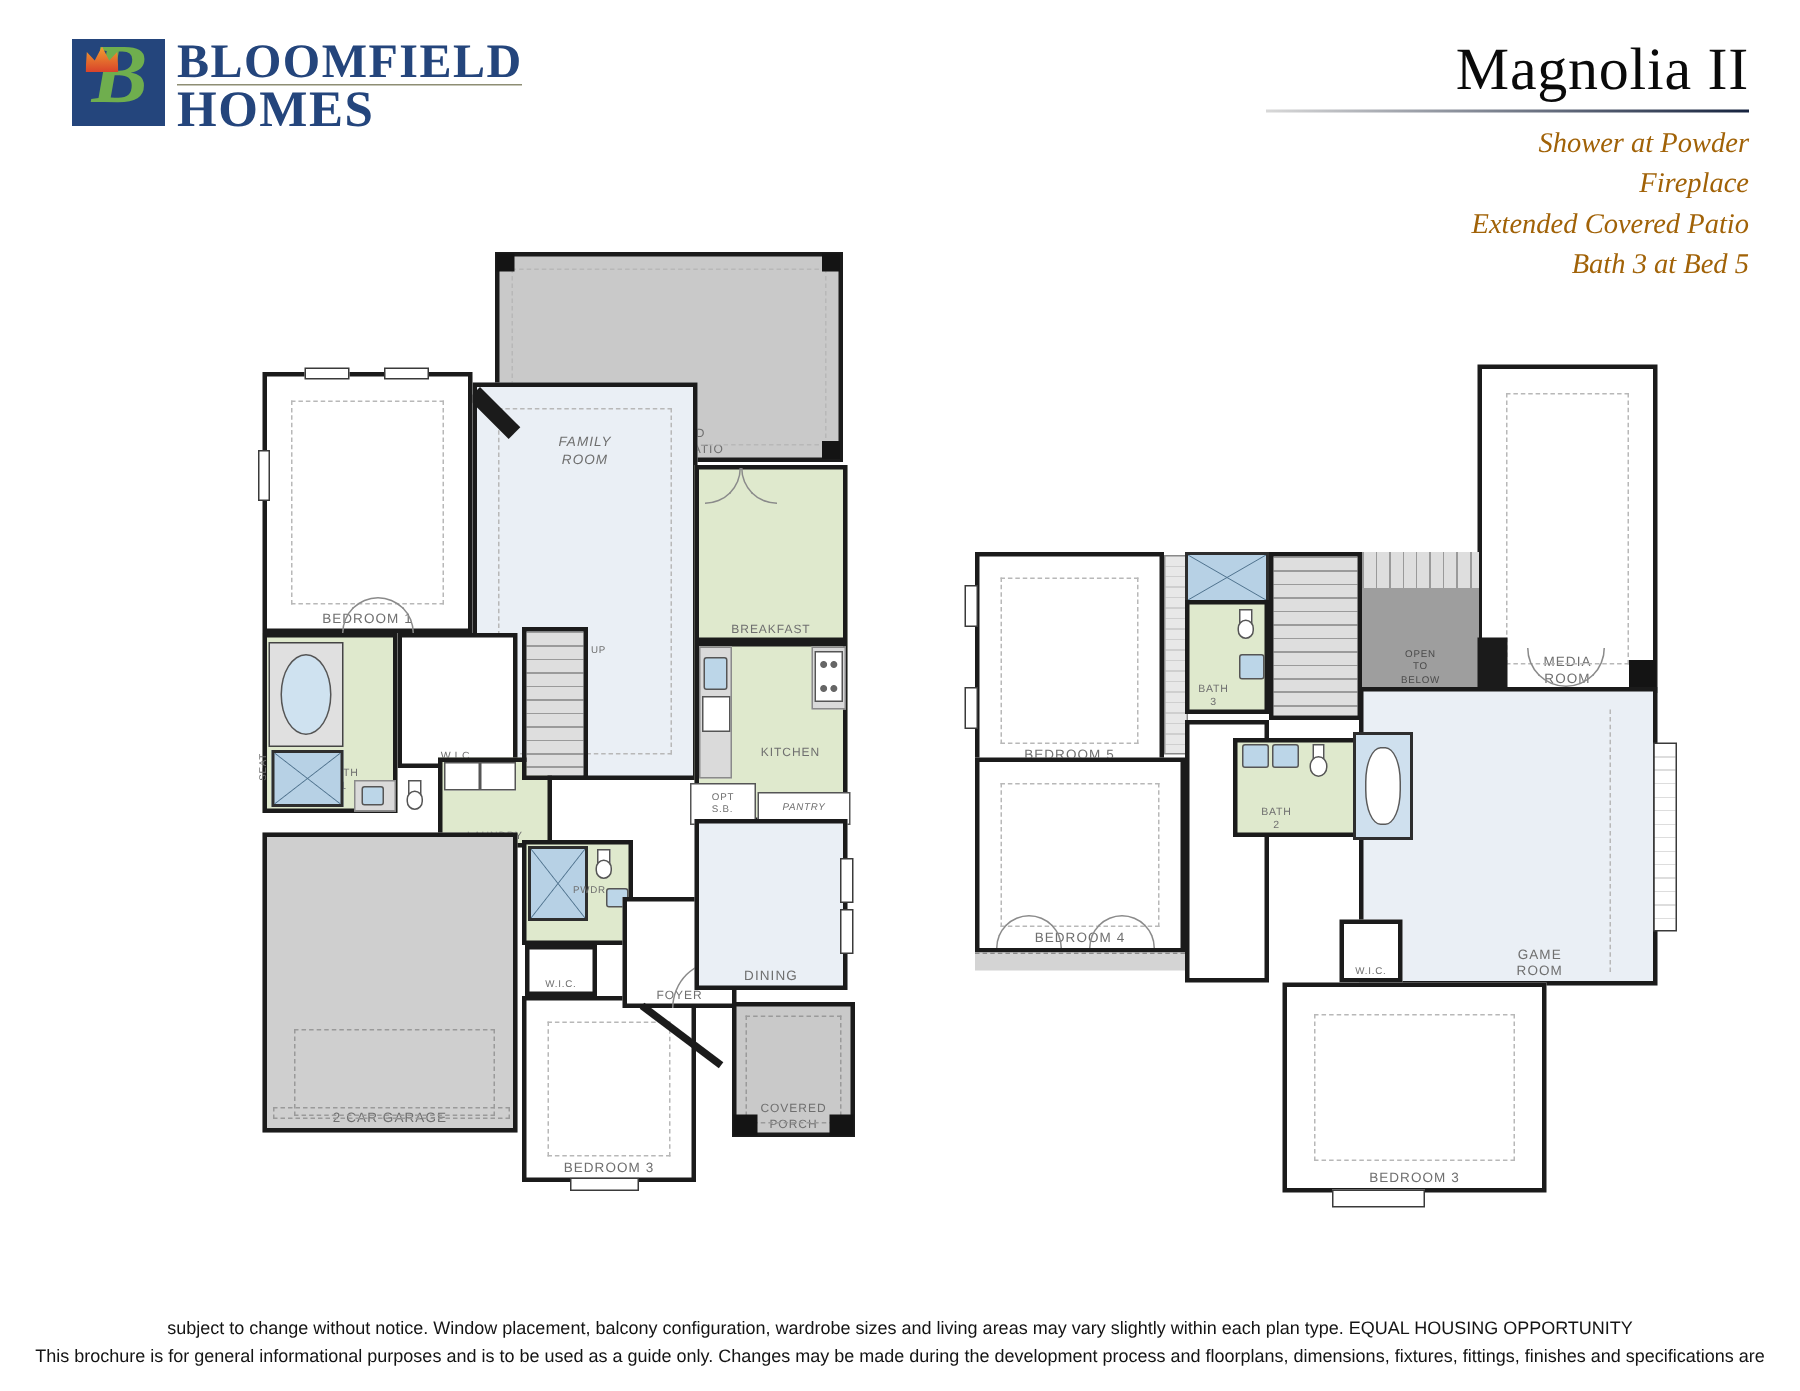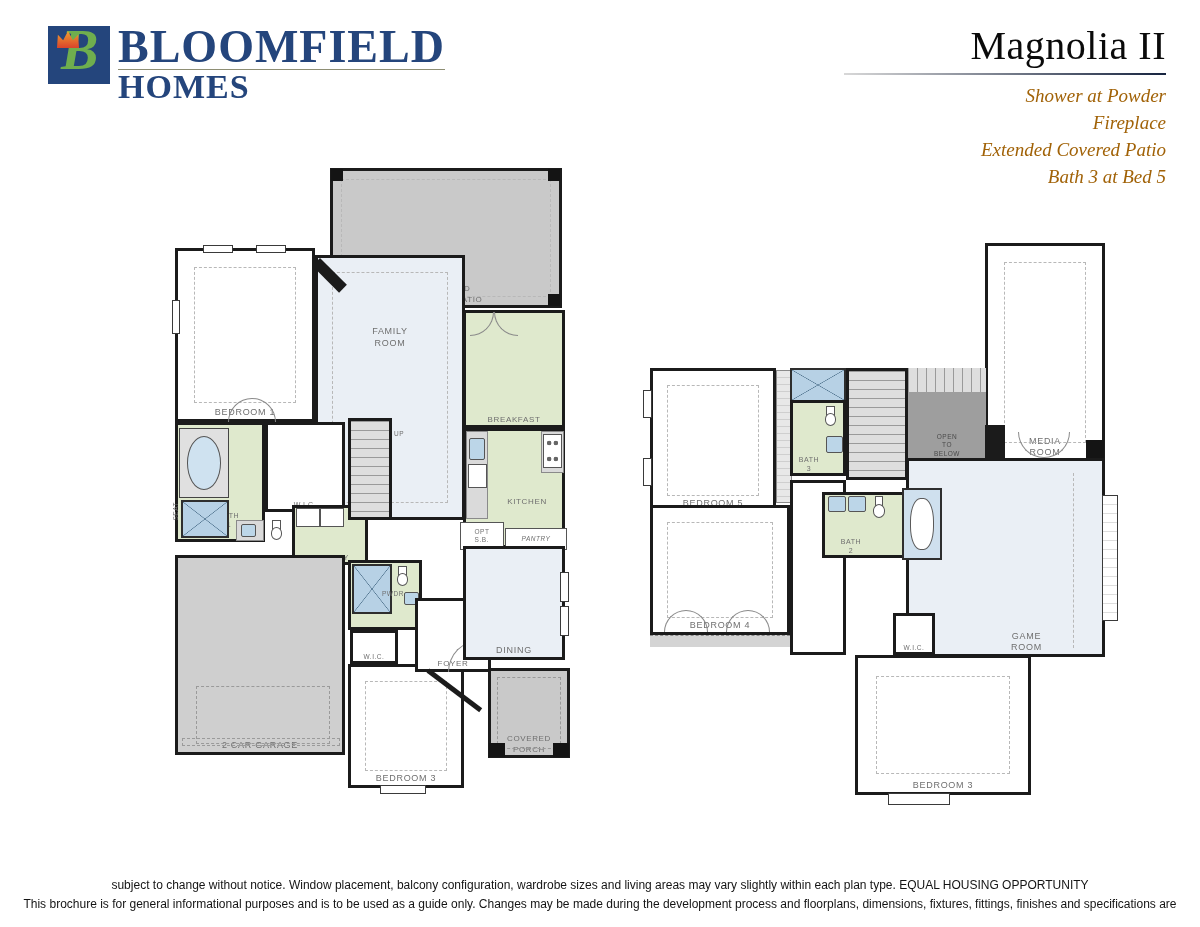--- a/index.html
+++ b/index.html
@@ -9,21 +9,21 @@
   
   .logo{position:absolute;left:48px;top:26px;display:flex;align-items:flex-start;}
   .logo-mark{position:relative;width:62px;height:58px;background:#24457c;flex:0 0 auto;}
   .logo-b{position:absolute;left:13px;top:-8px;font-family:"Liberation Serif",serif;
           font-style:italic;font-weight:bold;font-size:56px;color:#6fae4e;}
   .tulip{position:absolute;left:9px;top:5px;width:22px;height:17px;
          background:linear-gradient(#f0a030,#d9432b);
          clip-path:polygon(0% 100%,4% 22%,28% 55%,50% 0%,72% 55%,96% 22%,100% 100%);}
   .logo-text{margin-left:8px;color:#24457c;font-family:"Liberation Serif",serif;
              font-weight:bold;letter-spacing:1px;line-height:0.92;}
-  .logo-l1{font-size:46px;}
+  .logo-l1{font-size:32px;}
   .logo-rule{height:0;border-bottom:1.5px solid #8e8e74;margin:1px 0 1px;}
   .logo-l2{font-size:34px;}
 
   .titleblock{position:absolute;right:34px;top:22px;width:420px;text-align:right;}
   .plan-title{margin:0;font-family:"Liberation Serif",serif;font-weight:400;
               font-size:40px;color:#0a0a0a;letter-spacing:0.5px;}
   .title-rule{height:2px;width:322px;margin:4px 0 8px auto;
               background:linear-gradient(to right,#d8d8d8,#16233f);}
   .options{font-family:"Liberation Serif",serif;font-style:italic;font-size:19px;
            color:#a16207;line-height:1.42;}
@@ -103,21 +103,21 @@
       <span class="lbl t8" style="margin-top:36px;">EXTENDED
 COVERED PATIO</span>
     </div>
     <div class="post" style="left:331px;top:169px;width:12px;height:12px;"></div>
     <div class="post" style="left:548px;top:169px;width:12px;height:12px;"></div>
     <div class="post" style="left:548px;top:294px;width:12px;height:12px;"></div>
     <div class="post" style="left:331px;top:294px;width:12px;height:12px;"></div>
 
     <div class="room blue" style="left:315px;top:255px;width:150px;height:265px;align-items:flex-start;">
       <div class="tray" style="inset:14px;"></div>
-      <span class="lbl" style="margin-top:68px;">FAMILY
+      <span class="lbl" style="margin-top:31px;font-style:italic;">FAMILY
 ROOM</span>
     </div>
     <div class="wallseg" style="left:320px;top:258px;width:38px;height:11px;transform:rotate(45deg);transform-origin:left top;"></div>
 
     <div class="room white" style="left:175px;top:248px;width:140px;height:174px;">
       <div class="tray" style="inset:16px;"></div>
       <span class="lbl">BEDROOM 1</span>
     </div>
     <div class="win" style="left:203px;top:245px;width:28px;height:6px;"></div>
     <div class="win" style="left:256px;top:245px;width:28px;height:6px;"></div>

